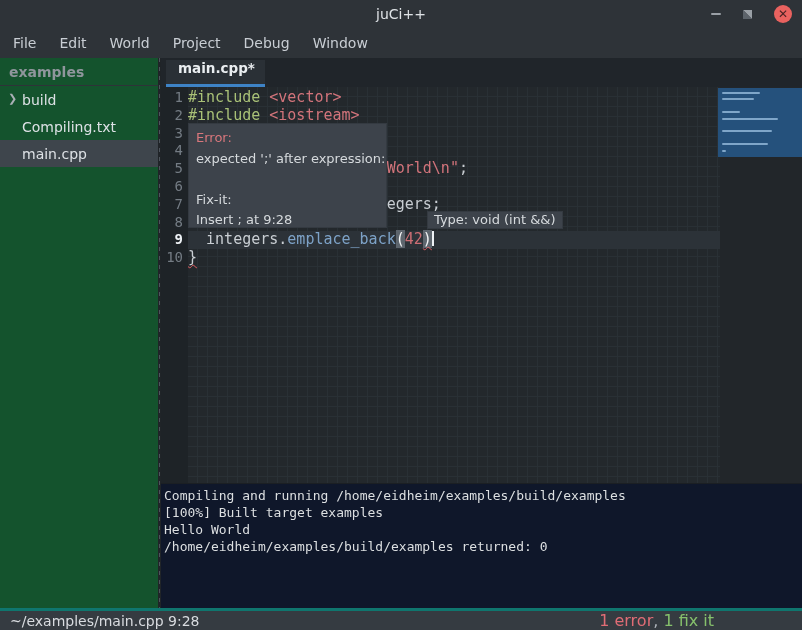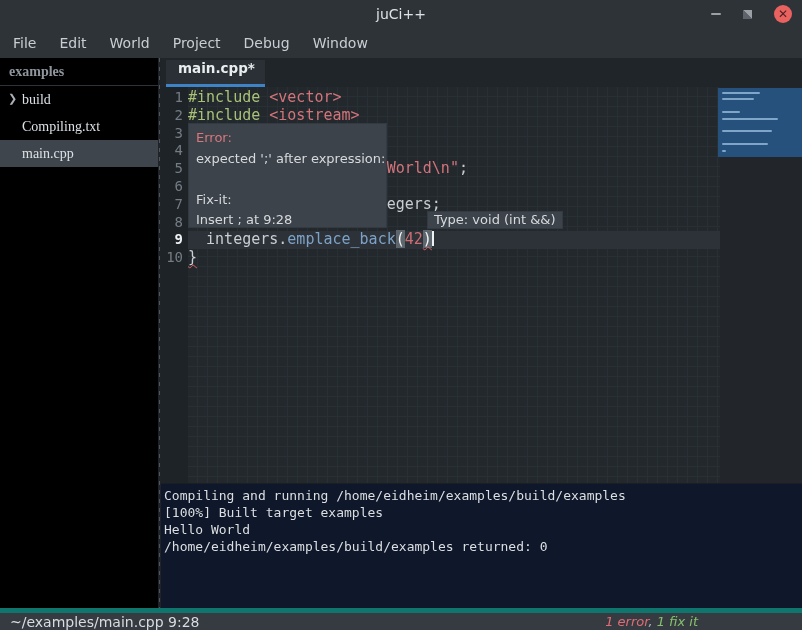--- a/index.html
+++ b/index.html
@@ -16,21 +16,21 @@
   .btn-restore svg { display:block; }
   .btn-close { width:18px; height:18px; border-radius:50%; background:#e9625f; color:#4a2325; font-size:12px; font-weight:bold; display:flex; align-items:center; justify-content:center; line-height:1; }
 
   
   .menubar { height:30px; display:flex; align-items:center; padding-left:10px; gap:17px; background:#2e3338; }
   .menu-item { font-size:14px; color:#c9ced4; padding:2px 3px; }
 
   
   .main { flex:1; display:flex; min-height:0; }
 
-  .sidebar { width:158px; background:#000000; display:flex; flex-direction:column;font-family:Liberation Serif, serif; }
+  .sidebar { width:158px; background:#14532d; display:flex; flex-direction:column; }
   .side-header { height:28px; line-height:28px; padding-left:9px; font-size:14px; font-weight:bold; color:#8f969c; border-bottom:1px solid #2e3338; }
   .side-item { height:27px; display:flex; align-items:center; font-size:14px; color:#dde1e5; padding-left:22px; position:relative; }
   .side-item.selected { background:#3e454c; }
   .side-item .chev { position:absolute; left:8px; top:6px; width:12px; color:#aab0b6; font-size:11px; }
 
   .vsep { width:3px; background:#202428; position:relative; }
   .vsep .dash { position:absolute; left:1px; top:0; bottom:0; width:1px;
      background:repeating-linear-gradient(180deg,#4d545b 0 4px,transparent 4px 9px); }
 
   .rightpane { width:641px; display:flex; flex-direction:column; }
@@ -70,23 +70,23 @@
   .tooltip-error { position:absolute; left:27px; top:36px; width:199px; height:105px; background:#3d434b; box-shadow:0 0 0 1px #343a41 inset; padding:5px 8px; }
   .tt-line { font-size:13px; line-height:20.5px; color:#d6dadd; white-space:pre; }
   .tt-title-error { color:#d9777c; }
   .tooltip-type { position:absolute; left:266px; top:124px; background:#3d434b; box-shadow:0 0 0 1px #343a41 inset; padding:0 7px; height:18px; line-height:18px; font-size:13px; color:#d6dadd; white-space:pre; }
 
   
   .terminal { height:125px; background:#0f172a; border-top:1px solid #1b1f23; padding:3px 16px 0 3px; }
   .term-line { font-family:"DejaVu Sans Mono", monospace; font-size:13px; line-height:17px; color:#dcdfe1; white-space:pre; }
 
   
-  .statusbar { height:22px; background:#353b41; border-top:5px solid #0f766e; position:relative; display:flex; align-items:center; }
+  .statusbar { height:22px; background:#353b41; border-top:3px solid #0f766e; position:relative; display:flex; align-items:center; }
   .status-left { padding-left:10px; font-size:14px; color:#d9dce0; }
-  .status-right { position:absolute; right:104px; font-size:13px;font-style:italic; }
+  .status-right { position:absolute; right:88px; font-size:16px; }
   .st-error { color:#e06c75; }
   .st-comma { color:#aeb4ba; }
   .st-fixit { color:#86c06c; }
 </style>
 </head>
 <body>
 
 <div class="window">
 
   <div class="titlebar">

